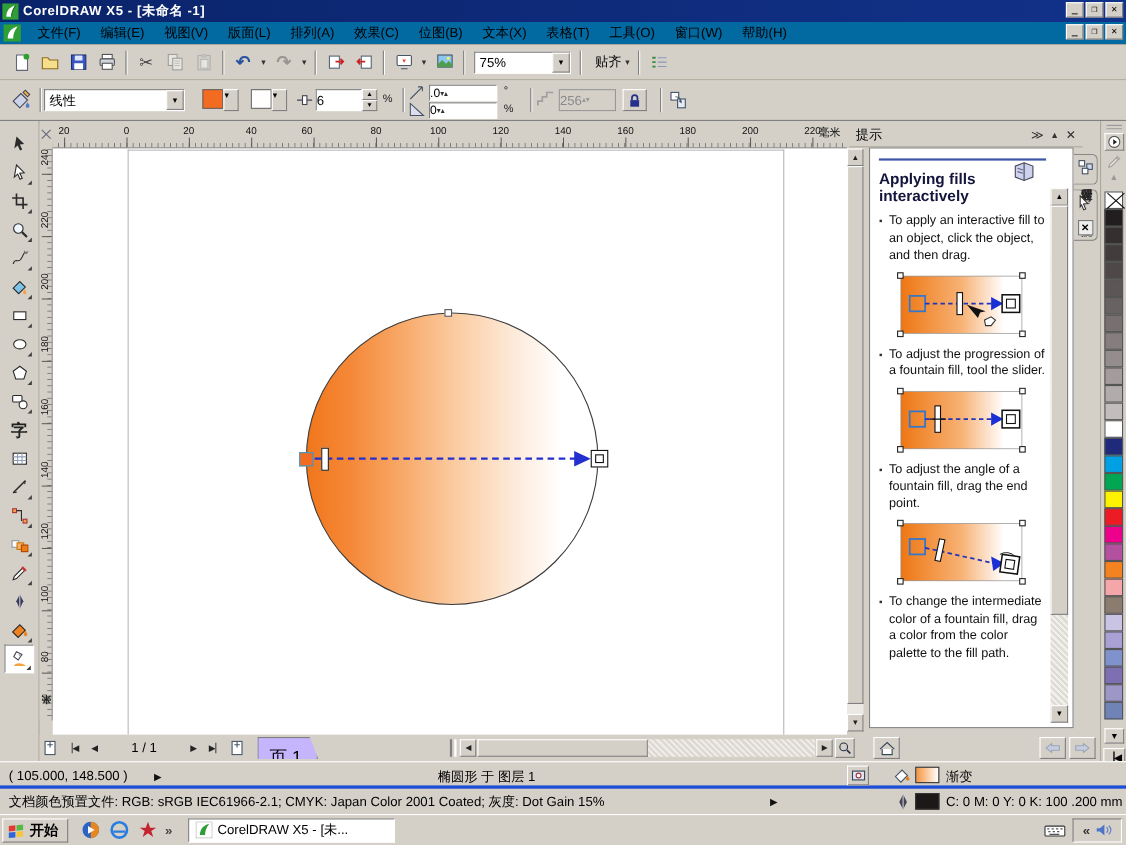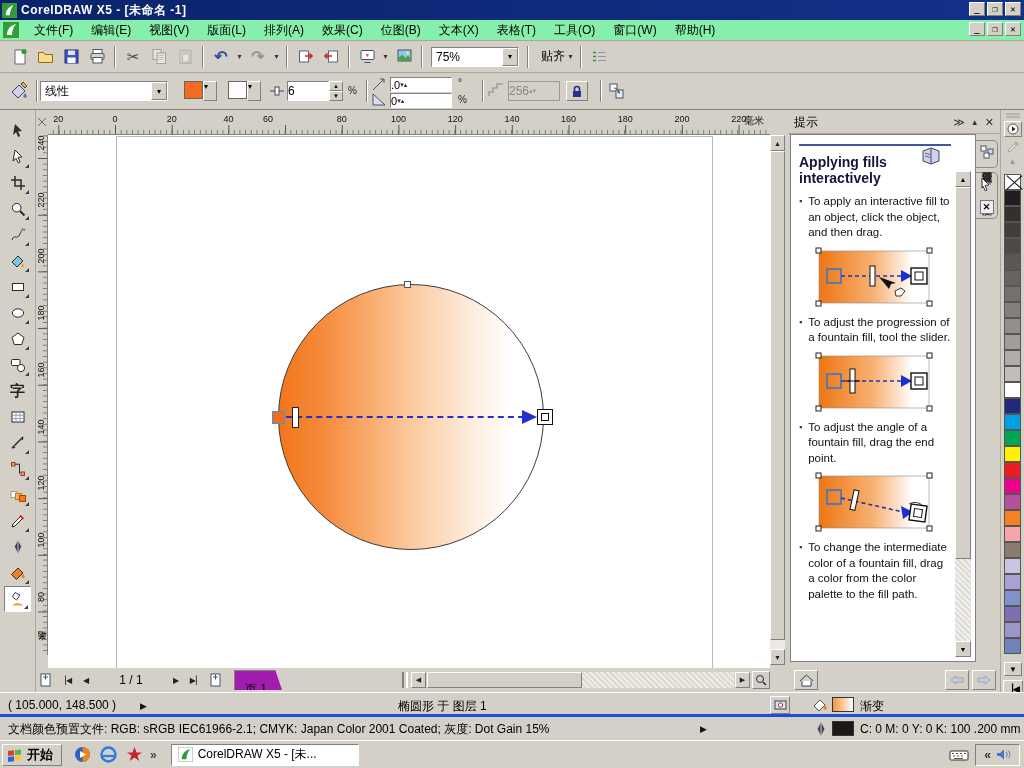--- a/index.html
+++ b/index.html
@@ -12,21 +12,21 @@
   .btn { display:flex; align-items:center; justify-content:center; background:#d4d0c8; cursor:default; }
 
   
   .titlebar { position:absolute; left:0; top:0; width:1024px; height:20px; background:linear-gradient(to right,#0a246a,#123189); display:flex; align-items:center; padding:0 2px; }
   .titlebar .appicon { width:15px; height:15px; margin-right:4px; }
   .titlebar .ttext { color:#fff; font-weight:bold; font-size:12px; letter-spacing:.5px; }
   .winbtns { position:absolute; right:3px; top:2px; display:flex; gap:2px; }
   .winbtn { width:16px; height:14px; font-size:9px; line-height:10px; font-weight:bold; font-family:"DejaVu Sans Mono",monospace; }
 
   
-  .menubar { position:absolute; left:0; top:20px; width:1024px; height:21px; background:#86efac; display:flex; align-items:center; border-bottom:1px solid #aca899; }
+  .menubar { position:absolute; left:0; top:20px; width:1024px; height:21px; background:#0369a1; display:flex; align-items:center; border-bottom:1px solid #aca899; }
   .menubar .docicon { width:16px; height:16px; margin:0 6px 0 3px; }
   .menu-item { padding:2px 9px; font-size:12px; }
   .menubtns { position:absolute; right:3px; top:2px; display:flex; gap:2px; }
 
   
   .toolbar { position:absolute; left:0; top:41px; width:1024px; height:32px; background:#d4d0c8; display:flex; align-items:center; border-bottom:1px solid #aca899; padding-left:6px; }
   .tbtn { width:24px; height:24px; display:flex; align-items:center; justify-content:center; margin:0 1px; }
   .tbtn.grey { opacity:.45; filter:grayscale(1); }
   .tsep { width:2px; height:22px; margin:0 4px; border-left:1px solid #808080; border-right:1px solid #fff; }
   .ddarrow { width:11px; height:22px; font-size:8px; color:#333; display:flex; align-items:center; justify-content:center; }
@@ -80,28 +80,28 @@
   .ffend i { display:block; width:8px; height:8px; border:1px solid #111; background:#fff; }
 
   .vscroll { position:absolute; left:770px; top:135px; width:15px; height:530px; background:#ece9e4; }
   .vscroll .thumb { position:absolute; left:0; top:16px; width:15px; height:489px; background:#d4d0c8; }
   .sbtn { width:15px; height:16px; font-size:7px; color:#222; }
   .vscroll .up { position:absolute; top:0; } .vscroll .down { position:absolute; bottom:0; }
 
   .bottombar { position:absolute; left:36px; top:668px; width:749px; height:24px; background:#d4d0c8; display:flex; align-items:center; }
   .navbtn { width:18px; height:18px; font-size:8px; color:#222; margin:0 1px; background:#d4d0c8; display:flex; align-items:center; justify-content:center; }
   .pageinfo { width:70px; text-align:center; font-size:12px; }
-  .pagetab { height:20px; margin-left:8px; padding:18px 14px 0 10px; background:#a21caf; border:1px solid #808080; border-bottom:none; clip-path:polygon(0 0,86% 0,100% 100%,0 100%); font-size:12px; display:flex; align-items:center; }
+  .pagetab { height:20px; margin-left:8px; padding:18px 14px 0 10px; background:#c4b5fd; border:1px solid #808080; border-bottom:none; clip-path:polygon(0 0,86% 0,100% 100%,0 100%); font-size:16px; display:flex; align-items:center; }
   .hsc-left { margin-left:120px; }
   .hthumb { width:155px; height:16px; background:#d4d0c8; }
   .htrack { width:152px; height:16px; background:repeating-linear-gradient(45deg,#efece7 0 2px,#dcd8d2 2px 4px); }
   .splitter { width:6px; height:16px; border-left:2px solid #808080; border-right:2px solid #fff; margin-right:2px; }
 
   
-  .docker-title { position:absolute; left:788px; top:112px; width:212px; height:22px; background:#d4d0c8; display:flex; align-items:center; padding:0 6px; border-bottom:1px solid #aca899; }
+  .docker-title { position:absolute; left:772px; top:112px; width:212px; height:22px; background:#d4d0c8; display:flex; align-items:center; padding:0 6px; border-bottom:1px solid #aca899; }
   .dk-ctrl { display:flex; gap:6px; margin-left:auto; font-size:11px; color:#333; align-items:center; }
   .docker-body { position:absolute; left:790px; top:134px; width:186px; height:528px; background:#fff; border:1px solid #808080; overflow:hidden; padding:6px 24px 0 8px; }
   .hints-title { color:#f7941e; font-size:21px; font-weight:bold; letter-spacing:.5px; }
   .hints-rule { height:2px; background:#3c55a5; margin:3px 0 8px 0; }
   .bookicon { position:absolute; right:32px; top:12px; }
   .h-head { font-size:14px; font-weight:bold; color:#14143c; line-height:1.15; margin-bottom:8px; }
   .toolrow { display:flex; align-items:center; gap:6px; margin-bottom:8px; }
   .toolrow .tri { width:22px; height:22px; background:#fff; }
   .h-bullet { display:flex; gap:6px; font-size:11.5px; line-height:1.35; margin:4px 0 6px 0; color:#111; }
   .h-bullet .bl { color:#333; font-size:9px; line-height:15px; }
@@ -519,21 +519,21 @@
     </div>
 
   <div class="rcorner"><svg width="12" height="20" viewBox="0 0 12 20">
         <path d="M2 6l8 8M10 6l-8 8" stroke="#667"></path>
       </svg></div>
   <div class="hruler" id="hruler">
       <span class="hlabel" style="left:10.3px">20</span>
       <span class="hlabel" style="left:67px">0</span>
       <span class="hlabel" style="left:123.7px">20</span>
       <span class="hlabel" style="left:180.40000000000003px">40</span>
-      <span class="hlabel" style="left:220px">60</span>
+      <span class="hlabel" style="left:231px">60</span>
       <span class="hlabel" style="left:293.8px">80</span>
       <span class="hlabel" style="left:350.50000000000006px">100</span>
       <span class="hlabel" style="left:407.20000000000005px">120</span>
       <span class="hlabel" style="left:463.90000000000003px">140</span>
       <span class="hlabel" style="left:520.6px">160</span>
       <span class="hlabel" style="left:577.3px">180</span>
       <span class="hlabel" style="left:634px">200</span>
       <span class="hlabel" style="left:690.7px">220</span>
       <span class="hunit">毫米</span>
     </div>

